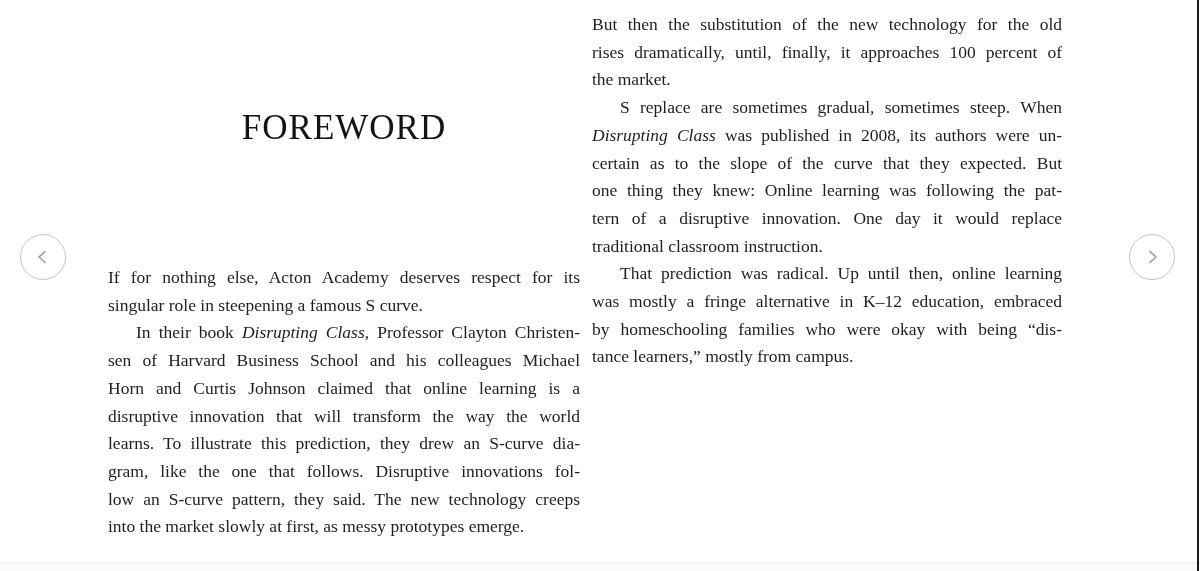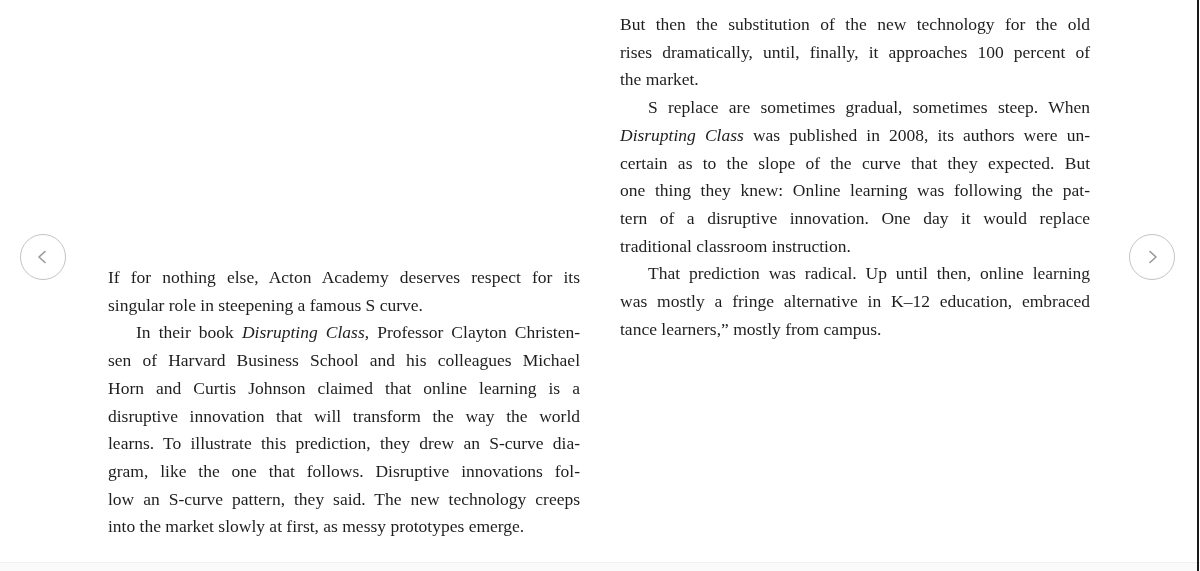--- a/index.html
+++ b/index.html
@@ -30,21 +30,21 @@
     color: #141414;
     line-height: 1.2;
   }
   .column {
     position: absolute;
     font-size: 17.5px;
     line-height: 27.7px;
     color: #1e1e1e;
   }
   .column.left  { left: 108px; top: 225px; width: 472px; margin-top: 39px; }
-  .column.right { left: 620px; top: 11px;  width: 470px; }
+  .column.right { left: 592px; top: 11px;  width: 470px; }
   .line {
     text-align: justify;
     text-align-last: justify;
     white-space: normal;
   }
   .line.para-end { text-align-last: left; }
   .line.indent { text-indent: 28px; }
   .line em { font-style: italic; }
   .nav-button {
     position: absolute;
@@ -82,20 +82,21 @@
     background: #fafafa;
     border-top: 1px solid #f1f1f1;
     z-index: 2;
   }
 </style>
 </head>
 <body>
 
 <div class="reader-page">
 
+  <h1 class="chapter-heading">FOREWORD</h1>
 
   <div class="column left">
       <div class="line"><span>If for nothing else, Acton Academy deserves respect for its</span></div>
       <div class="line para-end"><span>singular role in steepening a famous S curve.</span></div>
       <div class="line indent"><span>In their book </span><em>Disrupting Class</em><span>, Professor Clayton Christen-</span></div>
       <div class="line"><span>sen of Harvard Business School and his colleagues Michael</span></div>
       <div class="line"><span>Horn and Curtis Johnson claimed that online learning is a</span></div>
       <div class="line"><span>disruptive innovation that will transform the way the world</span></div>
       <div class="line"><span>learns. To illustrate this prediction, they drew an S-curve dia-</span></div>
       <div class="line"><span>gram, like the one that follows. Disruptive innovations fol-</span></div>
@@ -108,20 +109,21 @@
       <div class="line"><span>rises dramatically, until, finally, it approaches 100 percent of</span></div>
       <div class="line para-end"><span>the market.</span></div>
       <div class="line indent"><span>S replace are sometimes gradual, sometimes steep. When</span></div>
       <div class="line"><em>Disrupting Class</em><span> was published in 2008, its authors were un-</span></div>
       <div class="line"><span>certain as to the slope of the curve that they expected. But</span></div>
       <div class="line"><span>one thing they knew: Online learning was following the pat-</span></div>
       <div class="line"><span>tern of a disruptive innovation. One day it would replace</span></div>
       <div class="line para-end"><span>traditional classroom instruction.</span></div>
       <div class="line indent"><span>That prediction was radical. Up until then, online learning</span></div>
       <div class="line"><span>was mostly a fringe alternative in K–12 education, embraced</span></div>
+      <div class="line"><span>by homeschooling families who were okay with being “dis-</span></div>
       <div class="line para-end"><span>tance learners,” mostly from campus.</span></div>
     </div>
 
   <button class="nav-button prev">
     <span>
       <svg width="18" height="18" viewBox="0 0 18 18">
         <polyline points="11,3.5 5,9 11,14.5" fill="none" stroke="#999999" stroke-width="1.6" stroke-linecap="round" stroke-linejoin="round"></polyline>
       </svg>
     </span>
   </button>

